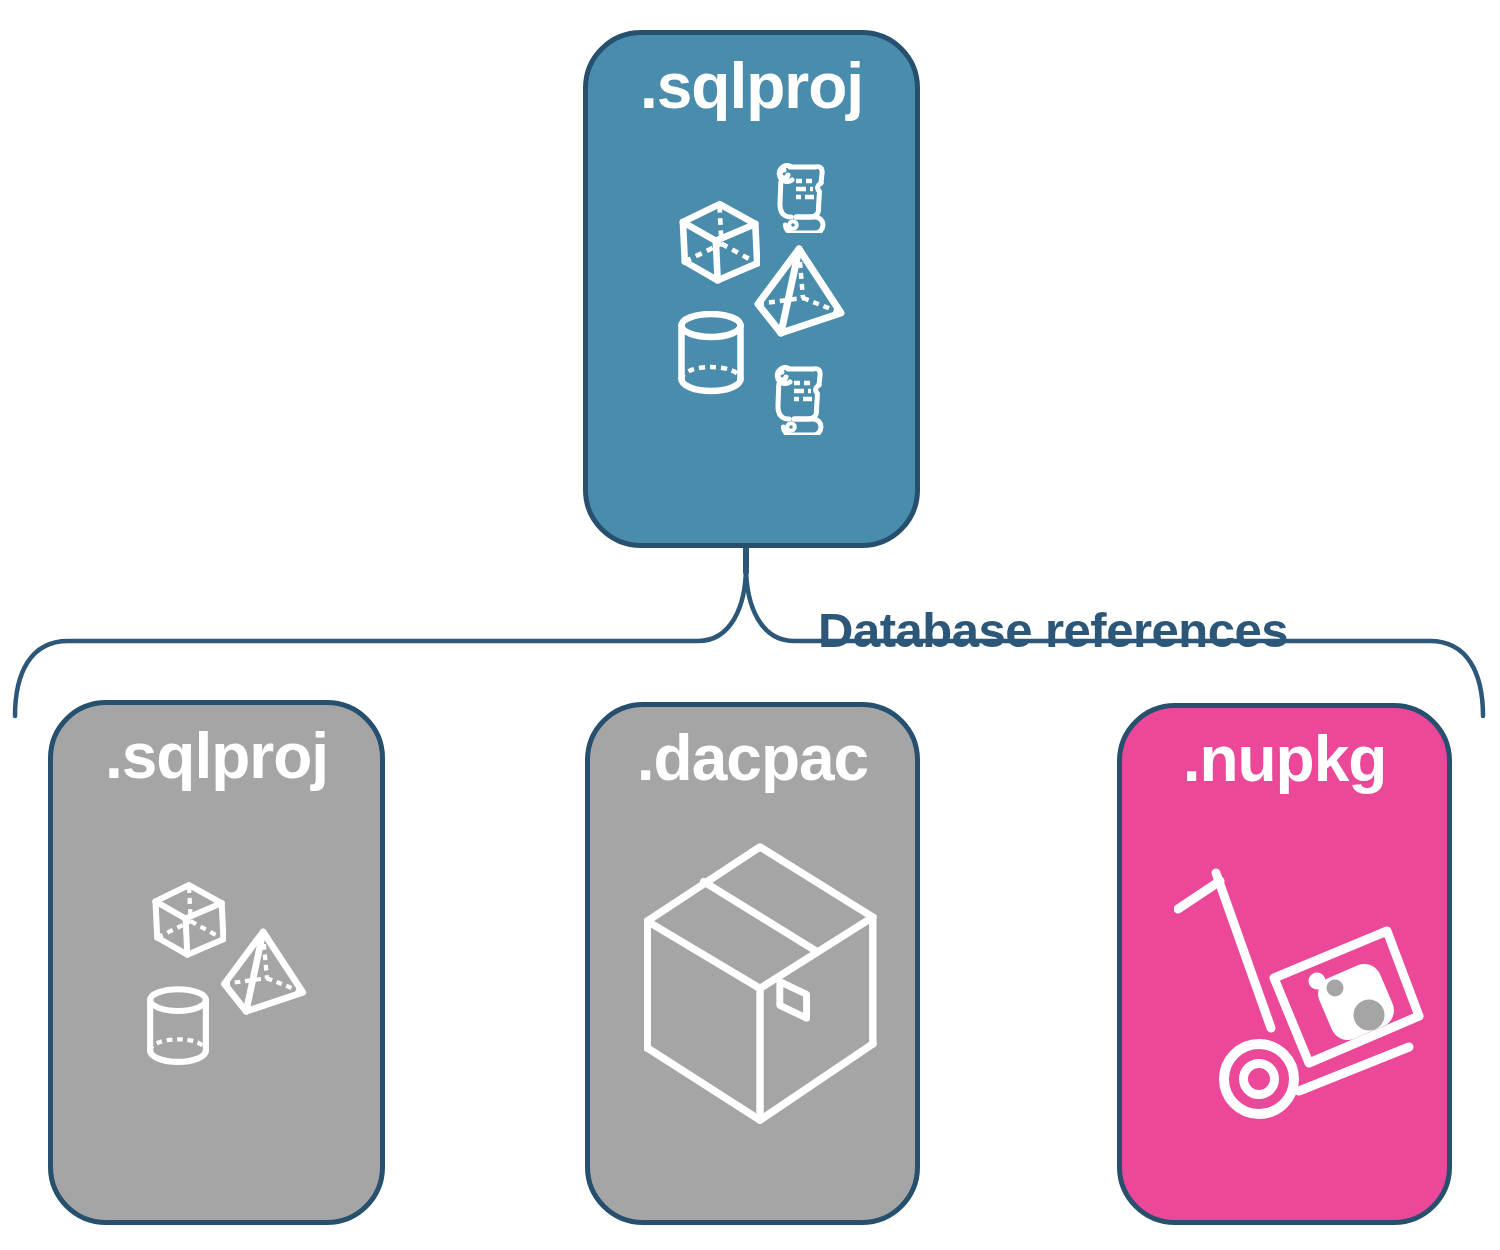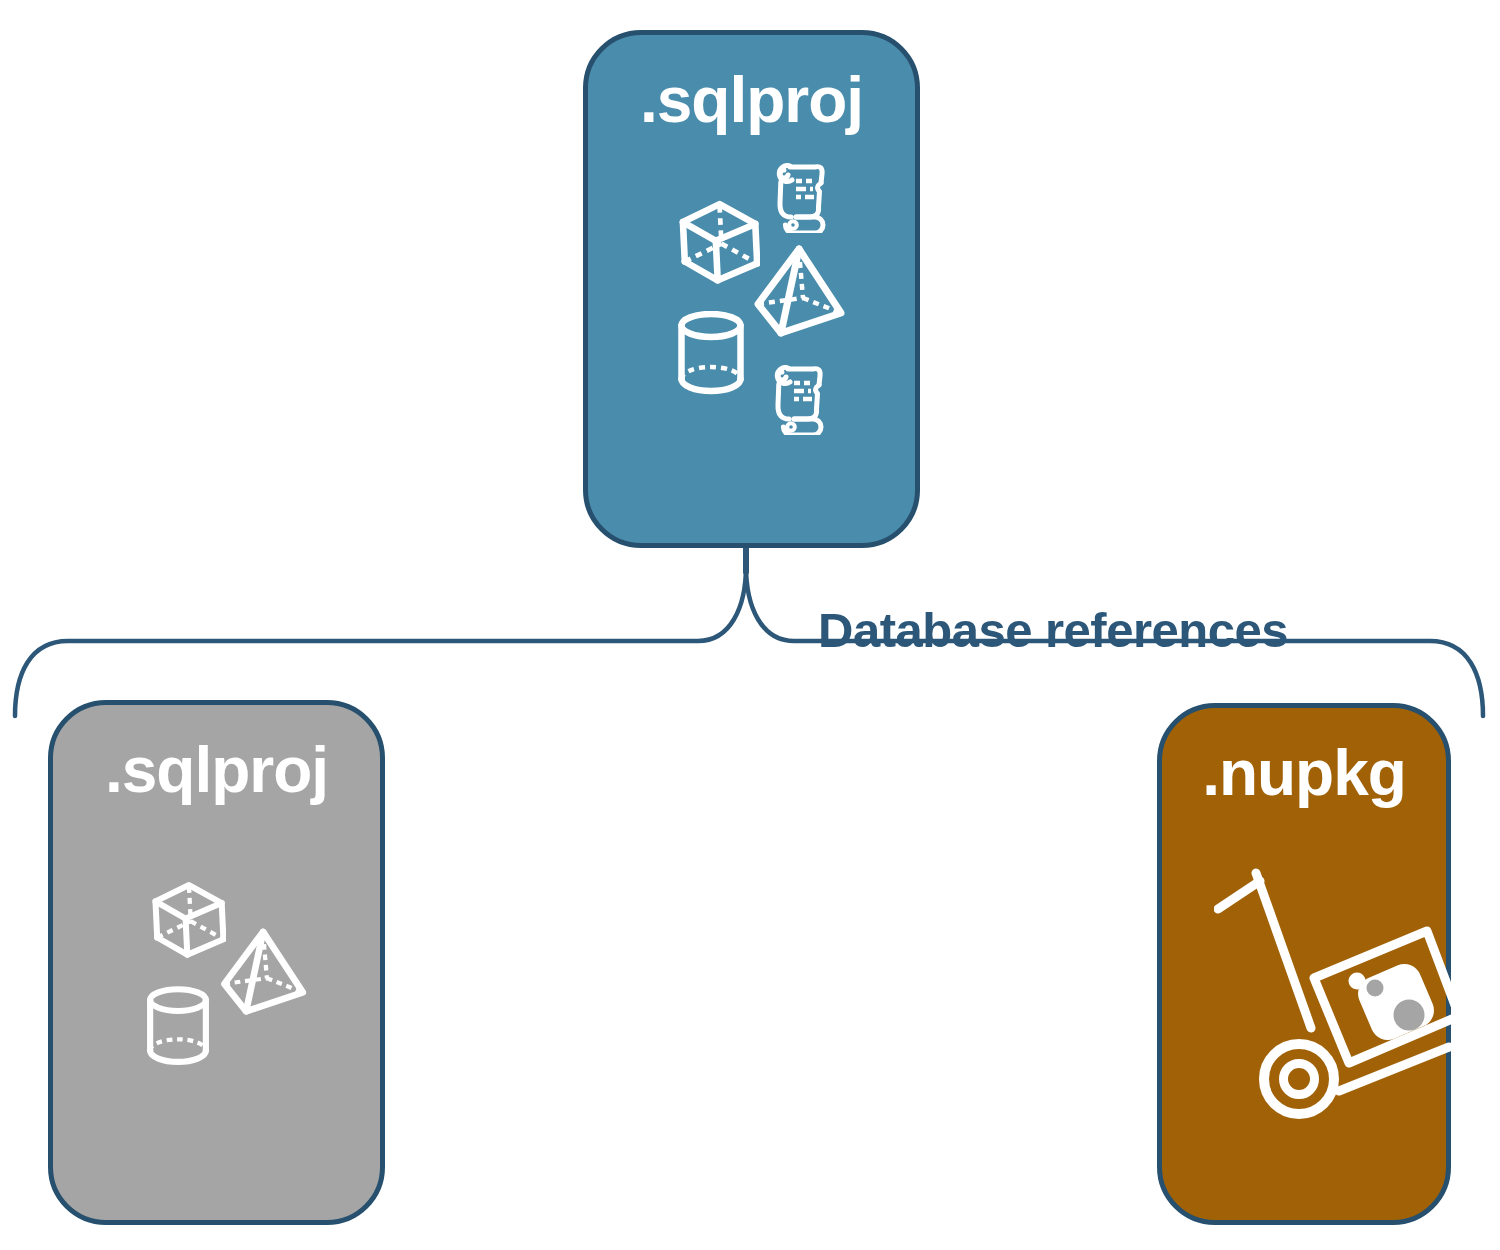--- a/index.html
+++ b/index.html
@@ -2,22 +2,22 @@
 <html><head>
 <meta charset="utf-8">
 <style>
   html,body{margin:0;padding:0;background:#ffffff;}
   .canvas{position:relative;width:1500px;height:1250px;background:#ffffff;overflow:hidden;
           font-family:"Liberation Sans",sans-serif;}
   .node{position:absolute;box-sizing:border-box;border:5px solid #26506e;border-radius:58px;}
   .node-parent{left:583px;top:30px;width:337px;height:518px;background:#4a8cac;}
   .node-child1{left:48px;top:700px;width:337px;height:525px;background:#a5a5a5;}
   .node-child2{left:585px;top:702px;width:335px;height:523px;background:#a5a5a5;}
-  .node-child3{left:1157px;top:703px;width:294px;height:522px;background:#a16207;}
-  .node-title{margin-top:30px;text-align:center;color:#ffffff;font-size:64px;font-weight:700;
+  .node-child3{left:1117px;top:703px;width:335px;height:522px;background:#ec4899;}
+  .node-title{margin-top:16px;text-align:center;color:#ffffff;font-size:64px;font-weight:700;
               letter-spacing:-1px;line-height:1.1;}
   .icon{position:absolute;}
   .brace-layer{position:absolute;left:0;top:0;width:1500px;height:1250px;pointer-events:none;}
   .connector-label{position:absolute;left:818px;top:606px;color:#2c5778;font-size:49px;
                    font-weight:700;letter-spacing:-0.5px;white-space:nowrap;line-height:1;}
   svg{display:block;}
 </style>
 </head>
 <body>
 
@@ -142,20 +142,26 @@
         <use href="#sym-cube"></use>
       </svg>
     <svg class="icon" style="left:160px;top:223px" width="104" height="90">
         <use href="#sym-pyramid"></use>
       </svg>
     <svg class="icon" style="left:91px;top:281px" width="68" height="82">
         <use href="#sym-cylinder"></use>
       </svg>
   </div>
 
+  <div class="node node-child2">
+    <div class="node-title">.dacpac</div>
+    <svg class="icon" style="left:54px;top:136px" width="238" height="282">
+        <use href="#sym-package"></use>
+      </svg>
+  </div>
 
   <div class="node node-child3">
     <div class="node-title">.nupkg</div>
     <svg class="icon" style="left:52px;top:155px" width="250" height="270">
         <use href="#sym-handtruck"></use>
       </svg>
   </div>
 
 </div>
 

